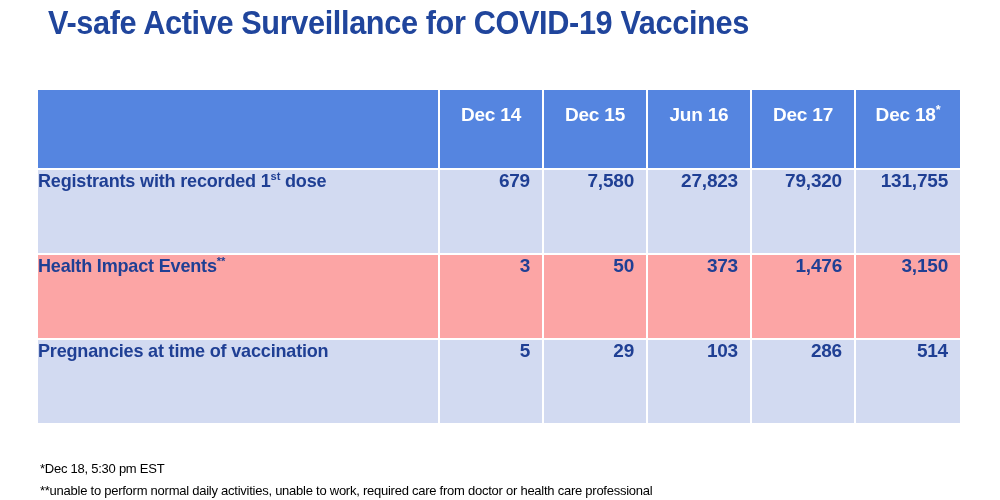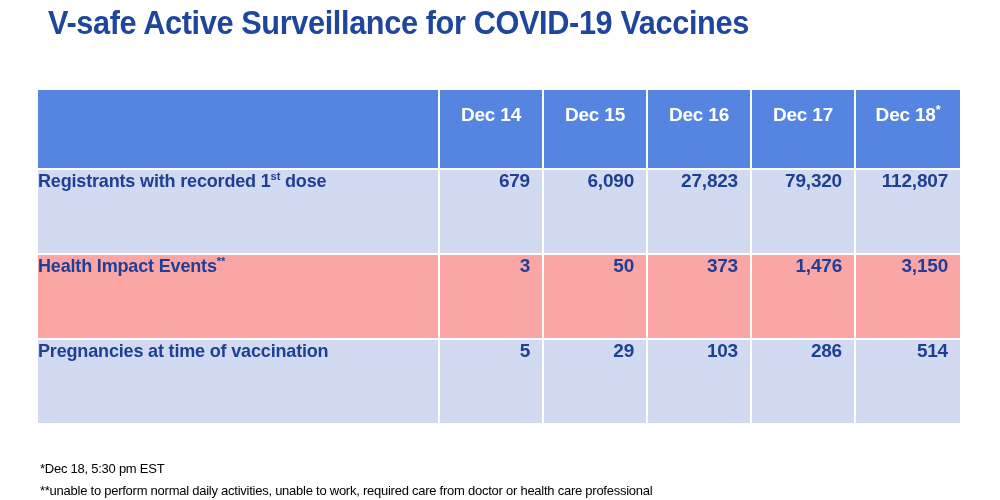--- a/index.html
+++ b/index.html
@@ -146,34 +146,34 @@
       <col class="data-col">
       <col class="data-col">
       <col class="data-col">
       <col class="data-col">
     </colgroup>
     <thead>
       <tr class="hdr-row">
         <th class="label-head"></th>
         <th><span>Dec 14</span><sup></sup></th>
         <th><span>Dec 15</span><sup></sup></th>
-        <th><span>Dec 16</span><sup></sup></th>
+        <th><span>Jun 16</span><sup></sup></th>
         <th><span>Dec 17</span><sup></sup></th>
         <th><span>Dec 18</span><sup>*</sup></th>
       </tr>
     </thead>
     <tbody>
 
       <tr class="band-dark">
         <td class="row-label"><span class="lbl"><span>Registrants with recorded 1</span><sup>st</sup><span> dose</span></span></td>
         <td class="row-value">679</td>
-        <td class="row-value">6,090</td>
+        <td class="row-value">7,580</td>
         <td class="row-value">27,823</td>
         <td class="row-value">79,320</td>
-        <td class="row-value">112,807</td>
+        <td class="row-value">131,755</td>
       </tr>
 
       <tr class="band-light">
         <td class="row-label"><span class="lbl"><span>Health Impact Events</span><sup>**</sup><span></span></span></td>
         <td class="row-value">3</td>
         <td class="row-value">50</td>
         <td class="row-value">373</td>
         <td class="row-value">1,476</td>
         <td class="row-value">3,150</td>
       </tr>

